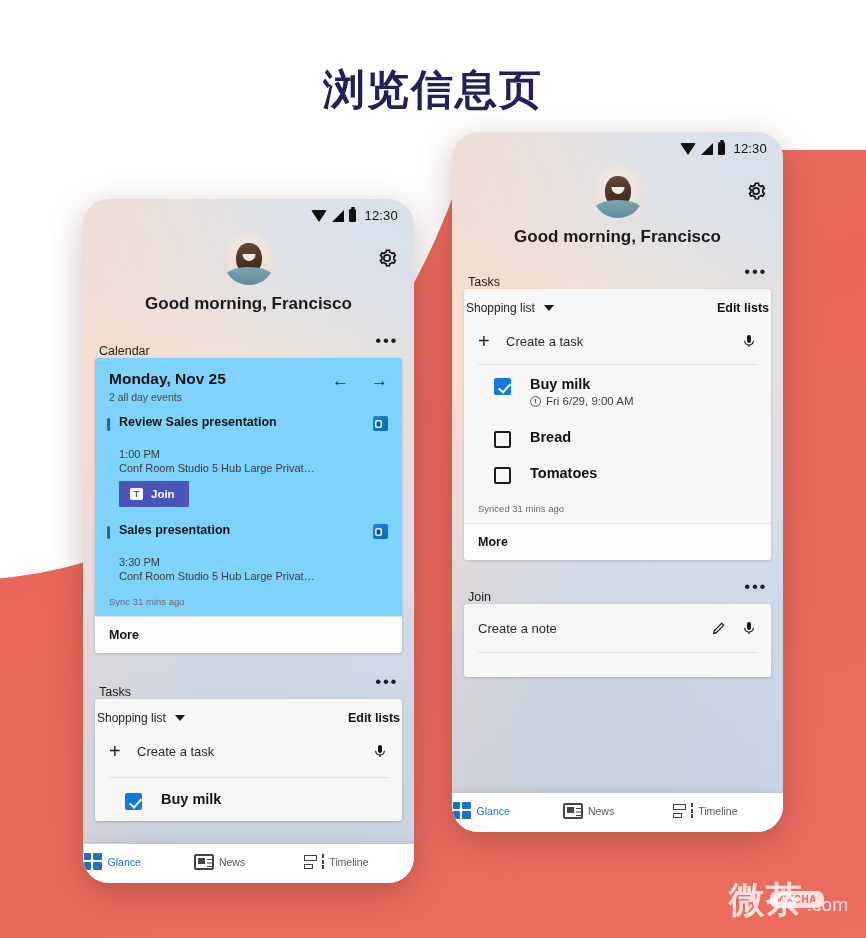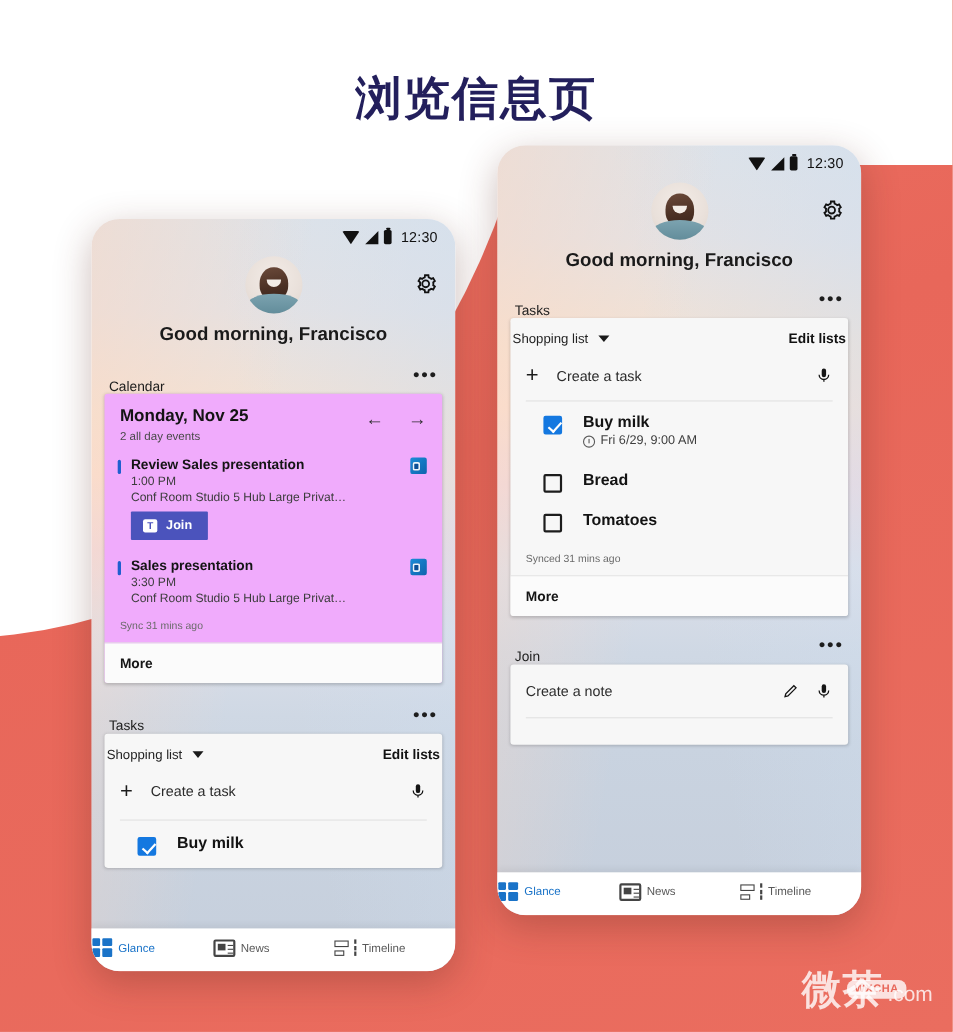--- a/index.html
+++ b/index.html
@@ -116,32 +116,32 @@
   }
   .section-title { font-size: 12.5px; color: #1d1d1d; font-weight: 500; margin-top: 20px; }
   .dots { letter-spacing: 1.6px; font-size: 17px; color: #1d1d1d; line-height: 10px; cursor:pointer; }
 
   
   .card {
     background: #f7f7f7; margin: 0 12px; border-radius: 3px;
     box-shadow: 0 1px 3px rgba(0,0,0,.18); position: relative; z-index: 3;
     overflow: hidden;
   }
-  .card-white { background: #f0abfc; }
+  .card-white { background: #7dd3fc; }
   .cal-head { display:flex; align-items:flex-start; justify-content:space-between; padding: 12px 14px 8px; }
   .cal-date { font-size: 15.5px; font-weight: 600; color: #141414; }
   .cal-sub { font-size: 10.5px; color: #4a4a4a; margin-top: 3px; }
   .cal-arrows { display:flex; gap: 22px; padding-top: 2px; }
   .arrow { font-size: 17px; color: #2b2b2b; cursor: pointer; line-height: 1; }
 
   .event { display: flex; padding: 4px 14px 6px 12px; position: relative; }
   .event-bar { width: 3px; border-radius: 2px; background: #1f5fd0; flex: 0 0 3px; margin-right: 9px; margin-top: 3px; height: 13px;}
   .event-body { flex: 1 1 auto; min-width: 0; }
   .event-title { font-size: 12.5px; font-weight: 600; color: #141414; }
-  .event-time { font-size: 11px; color: #3c3c3c; margin-top: 3px; }
+  .event-time { font-size: 11px; color: #3c3c3c; margin-top: 19px; }
   .event-loc { font-size: 11px; color: #3c3c3c; margin-top: 2px; white-space: nowrap; overflow: hidden; text-overflow: ellipsis; }
   .outlook-ico {
     flex: 0 0 15px; width: 15px; height: 15px; margin-left: 6px; margin-top: 1px;
     background: linear-gradient(135deg, #1b8cd8 0%, #0f63ad 100%);
     border-radius: 2px; position: relative;
   }
   .outlook-ico::after{
     content:""; position:absolute; left:1.5px; top:3.5px; width:7px; height:8px;
     background:#0b4e96; border-radius:2px;
     box-shadow: inset 0 0 0 1.6px #eaf3fb;

